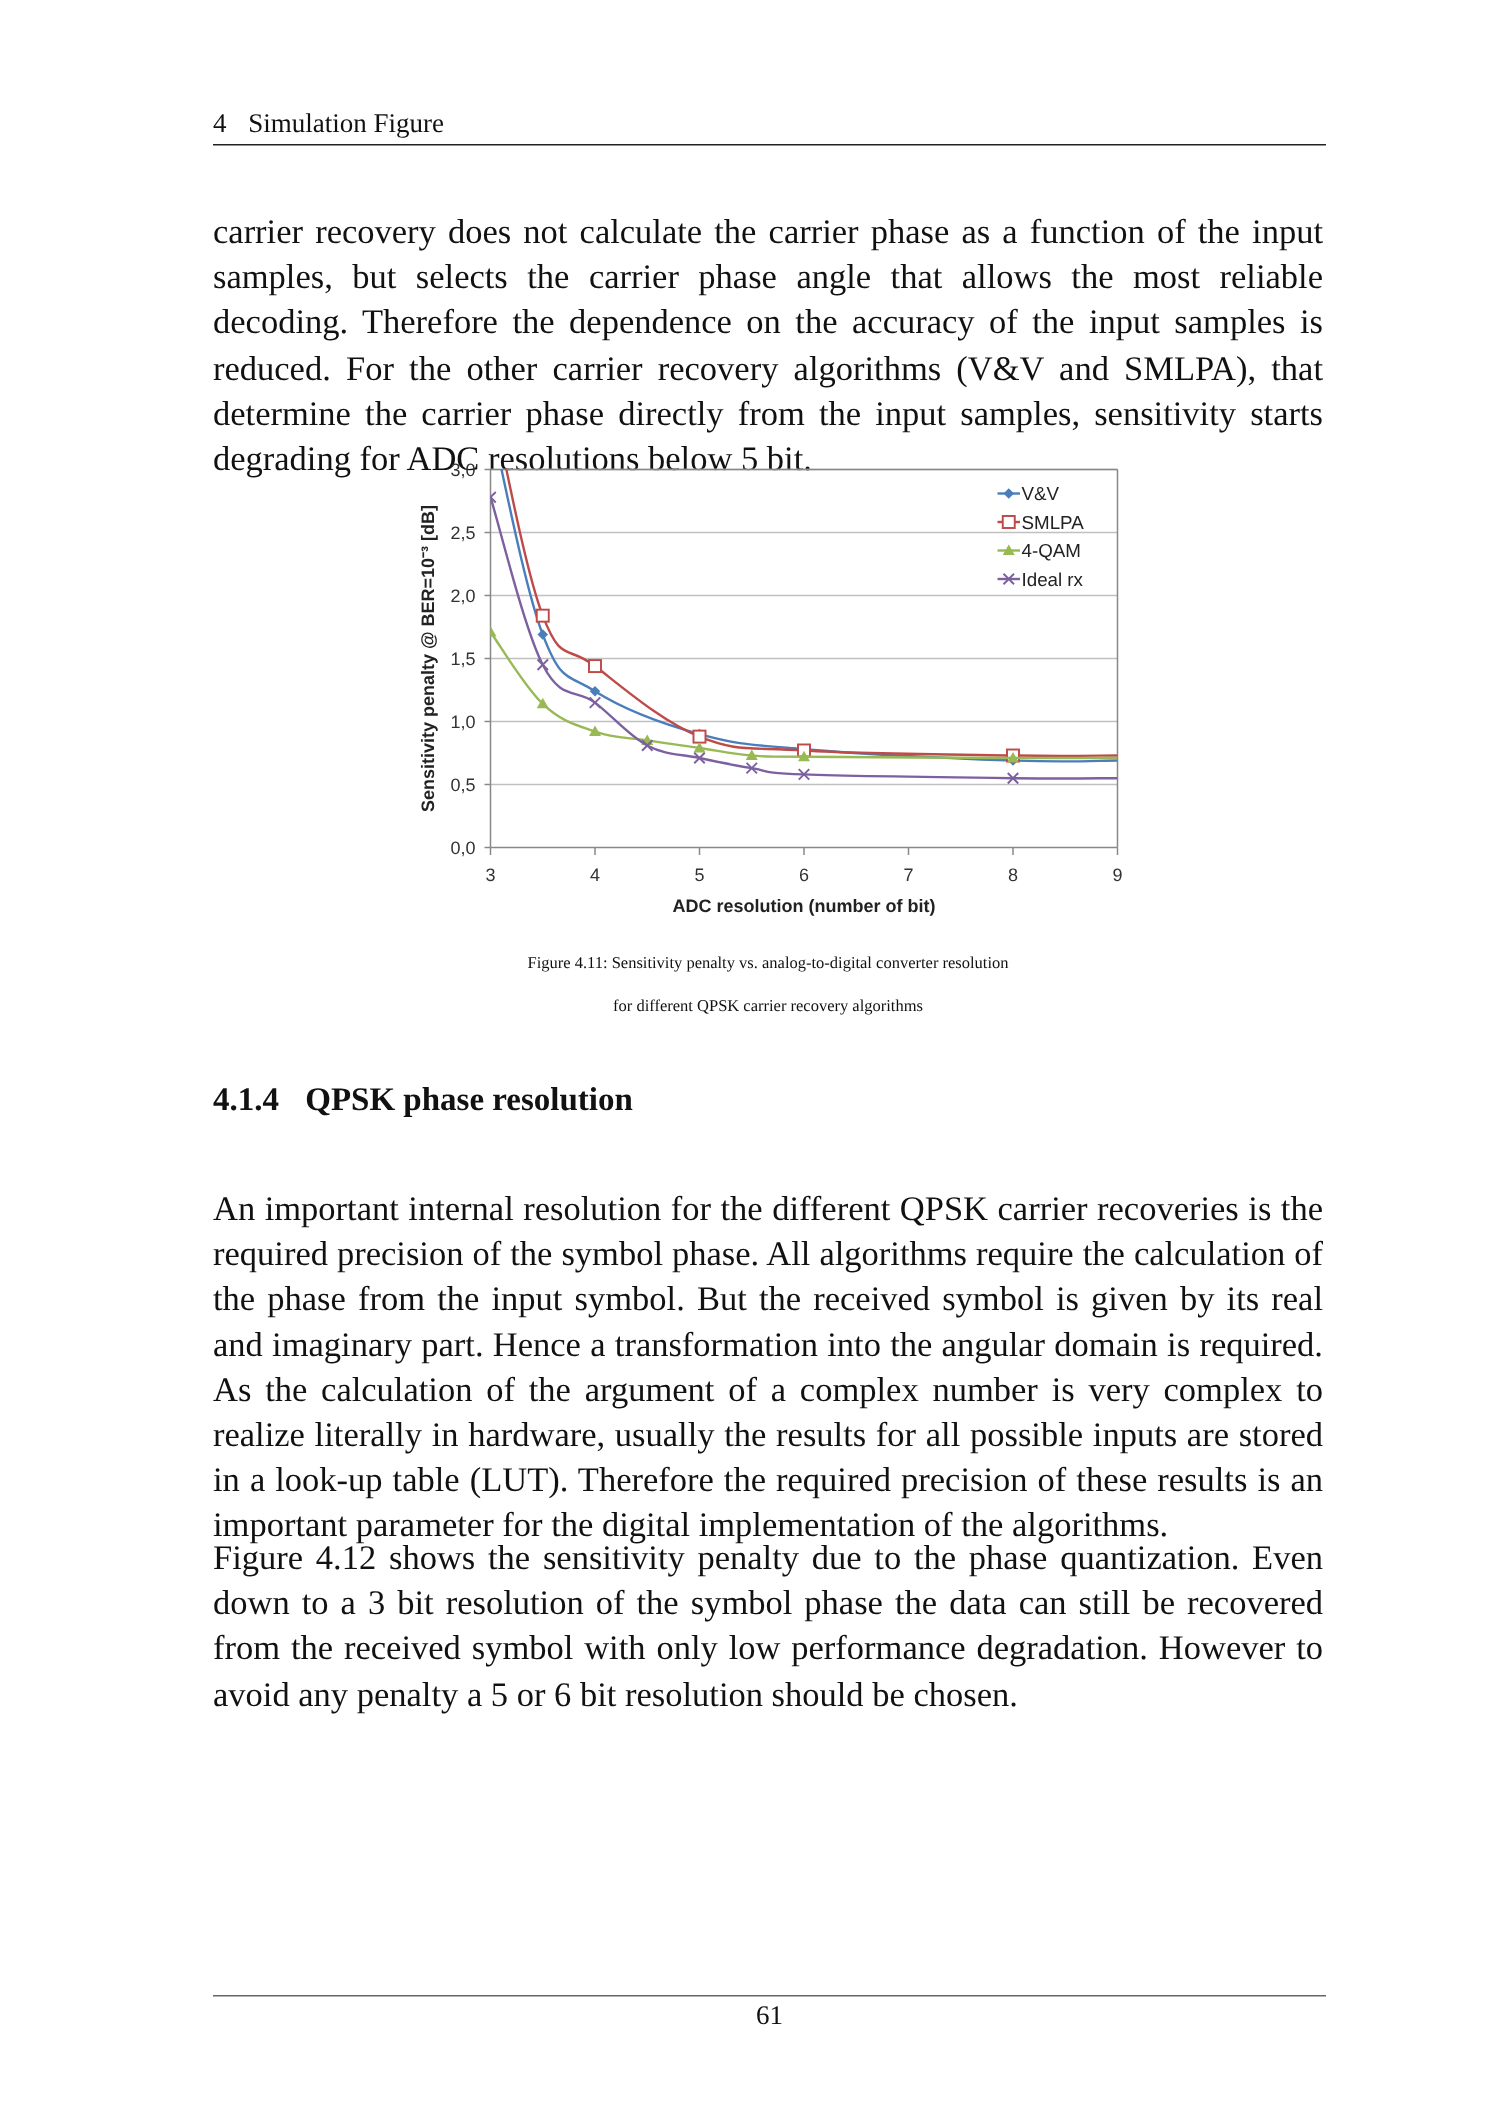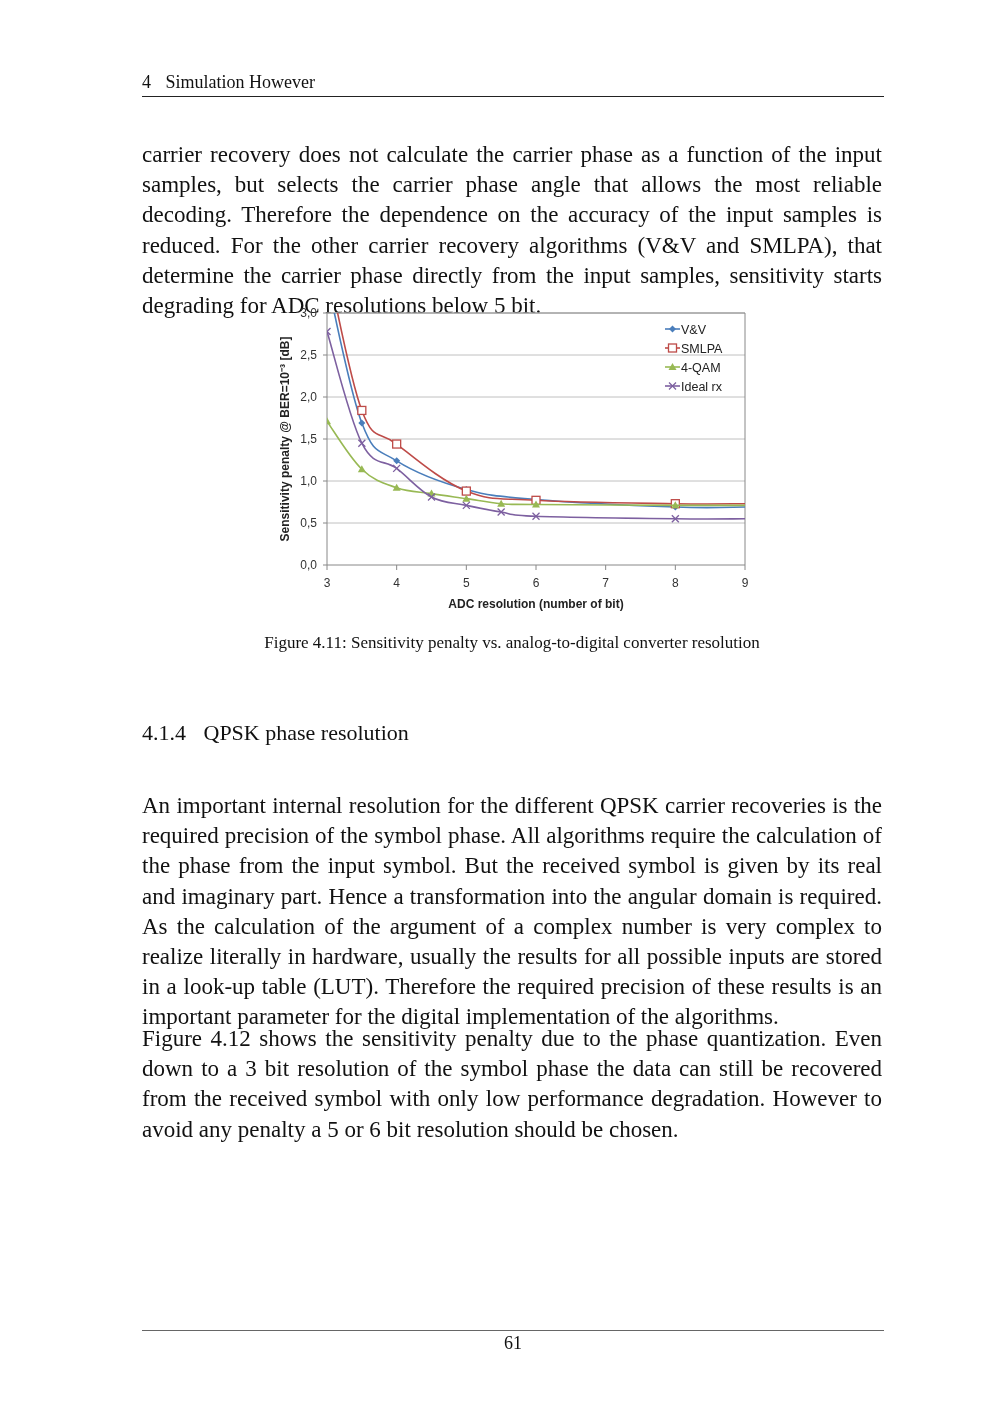--- a/index.html
+++ b/index.html
@@ -5,35 +5,35 @@
   html, body { margin: 0; padding: 0; background: #ffffff; }
   body { width: 1000px; height: 1415px; position: relative; overflow: hidden;
          font-family: "Liberation Serif", serif; color: #111; }
   .header { position: absolute; left: 142px; top: 72px; width: 742px; font-size: 18px; }
   .header .num { margin-right: 10px; }
   .header-rule { position: absolute; left: 142px; top: 96px; width: 742px; height: 1px; background: #222; }
   .para { position: absolute; left: 142px; width: 740px; font-size: 23px; line-height: 30.2px;
           text-align: justify; margin: 0; }
   .para.p1 { top: 140px; }
   .chart { position: absolute; left: 270px; top: 302px; width: 500px; height: 320px; }
-  .caption { position: absolute; left: 200px; width: 624px; text-align: center; font-size: 17px; line-height: 29px; top: 628px; }
-  .section-title { position: absolute; left: 142px; top: 720px; font-size: 22px; font-weight: normal; margin: 0; }
+  .caption { position: absolute; left: 200px; width: 624px; text-align: center; font-size: 11px; line-height: 29px; top: 628px; }
+  .section-title { position: absolute; left: 142px; top: 720px; font-size: 22px; font-weight: bold; margin: 0; }
   .section-title .secnum { margin-right: 12px; }
   .para.p2 { top: 791px; }
   .para.p3 { top: 1024px; }
   .footer-rule { position: absolute; left: 142px; top: 1330px; width: 742px; height: 1px; background: #666; }
   .page-num { position: absolute; left: 0; width: 1026px; text-align: center; top: 1333px; font-size: 18px; }
   svg text { font-family: "Liberation Sans", sans-serif; }
 </style>
 </head>
 <body>
 
 <div class="header">
   <span class="num">4</span>
-  <span>Simulation However</span>
+  <span>Simulation Figure</span>
 </div>
 <div class="header-rule"></div>
 
 <p class="para p1">carrier recovery does not calculate the carrier phase as a function of the input samples, but selects the carrier phase angle that allows the most reliable decoding. Therefore the dependence on the accuracy of the input samples is reduced. For the other carrier recovery algorithms (V&amp;V and SMLPA), that determine the carrier phase directly from the input samples, sensitivity starts degrading for ADC resolutions below 5 bit.</p>
 
 <div class="chart">
   <svg id="chart-svg" width="500" height="320" viewBox="0 0 500 320">
       <defs>
         <clipPath id="plotclip">
           <rect x="57" y="11" width="418" height="252"></rect>
@@ -142,20 +142,21 @@
         <line x1="395" x2="410" y1="84" y2="84" stroke="#7d60a0" stroke-width="1.6"></line>
         <line x1="399" y1="80.5" x2="406" y2="87.5" stroke="#7d60a0" stroke-width="1.3"></line>
         <line x1="399" y1="87.5" x2="406" y2="80.5" stroke="#7d60a0" stroke-width="1.3"></line>
         <text x="411" y="88.5" font-size="12.5" fill="#222">Ideal rx</text>
       </g>
     </svg>
 </div>
 
 <div class="caption">
   <div>Figure 4.11: Sensitivity penalty vs. analog-to-digital converter resolution</div>
+  <div>for different QPSK carrier recovery algorithms</div>
 </div>
 
 <h2 class="section-title">
   <span class="secnum">4.1.4</span>
   <span>QPSK phase resolution</span>
 </h2>
 
 <p class="para p2">An important internal resolution for the different QPSK carrier recoveries is the required precision of the symbol phase. All algorithms require the calculation of the phase from the input symbol. But the received symbol is given by its real and imaginary part. Hence a transformation into the angular domain is required. As the calculation of the argument of a complex number is very complex to realize literally in hardware, usually the results for all possible inputs are stored in a look-up table (LUT). Therefore the required precision of these results is an important parameter for the digital implementation of the algorithms.</p>
 <p class="para p3">Figure 4.12 shows the sensitivity penalty due to the phase quantization. Even down to a 3 bit resolution of the symbol phase the data can still be recovered from the received symbol with only low performance degradation. However to avoid any penalty a 5 or 6 bit resolution should be chosen.</p>
 

